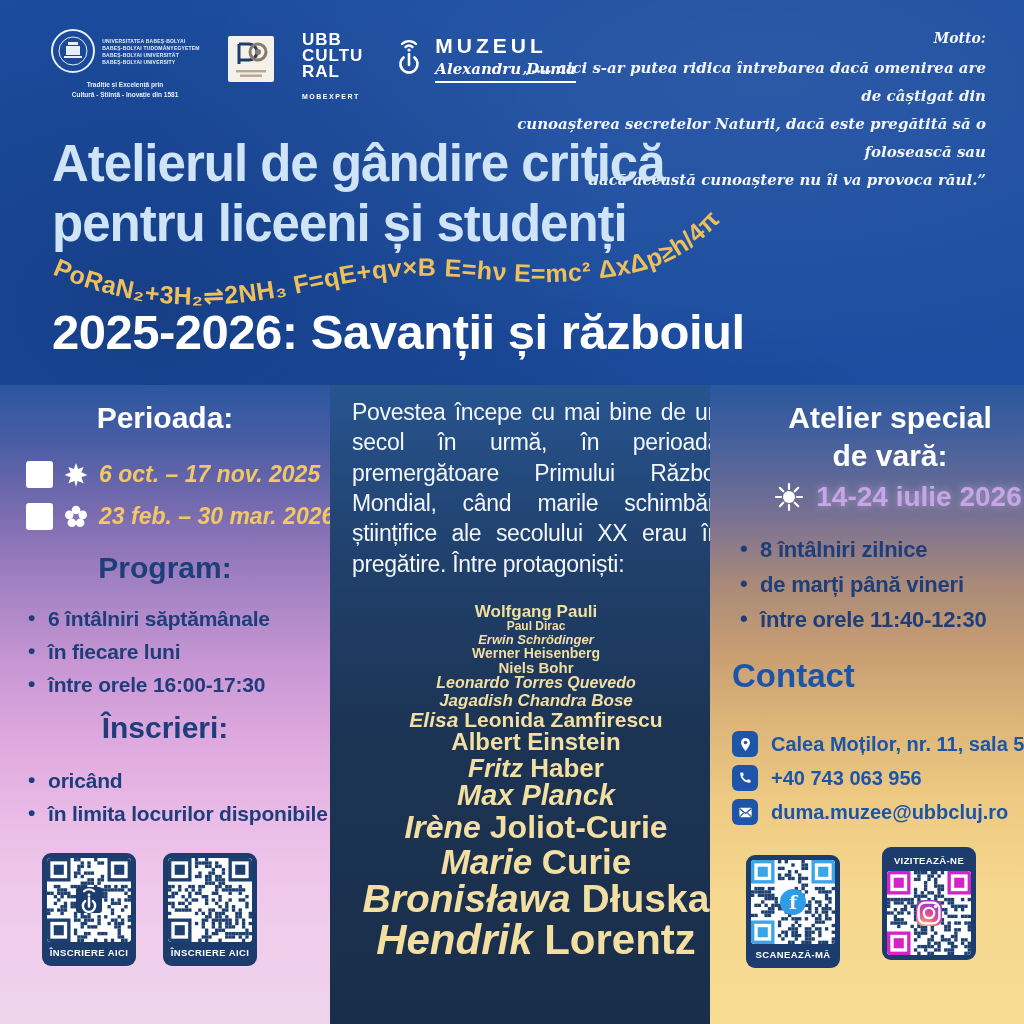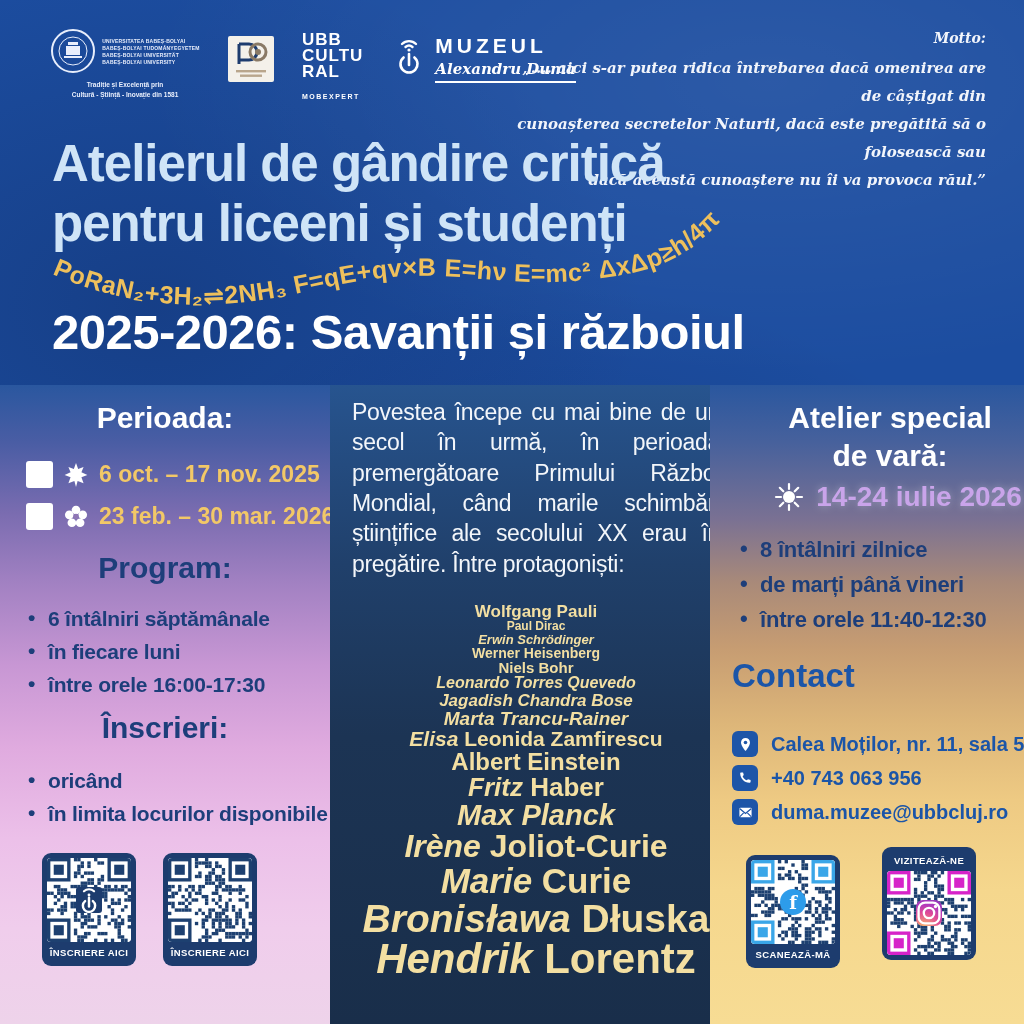--- a/index.html
+++ b/index.html
@@ -37,21 +37,21 @@
   .col-left{left:0;width:330px;
     background:linear-gradient(180deg,#2a579f 0%,#4a5da4 9%,#7a6cb0 20%,#a281c2 31%,#c897d4 44%,#e0abdf 57%,#ecc0e9 71%,#f0cdec 85%,#eed3ea 100%);}
   .col-mid{left:330px;width:412px;
     background:linear-gradient(180deg,#27548f 0%,#20406b 28%,#1c3454 55%,#192e4a 100%);}
   .col-right{left:710px;width:360px;
     background:linear-gradient(180deg,#2a579f 0%,#47619c 9%,#7a7193 21%,#a98a79 31%,#c69c72 41%,#ddb679 53%,#eeca83 65%,#f5d78d 79%,#f7dc94 100%);}
   .h-white{color:#fff;font-size:30px;font-weight:bold;text-align:center;}
   .h-blue{color:#1d3e7a;font-size:30px;font-weight:bold;text-align:center;}
   .period-row{position:absolute;left:26px;display:flex;align-items:center;gap:10px;}
   .chk{width:27px;height:27px;background:#fff;border-radius:3px;flex:0 0 auto;}
-  .period-text{color:#f2c867;font-size:23px;font-weight:bold;white-space:nowrap;}
+  .period-text{color:#f2c867;font-size:23px;font-weight:bold;white-space:nowrap;font-style:italic;}
   ul.blist{list-style:none;margin:0;padding:0;color:#1d3e7a;font-weight:bold;}
   ul.blist li{position:relative;padding-left:22px;margin-bottom:9px;letter-spacing:-.2px;}
   ul.blist li:before{content:"•";position:absolute;left:2px;top:-1px;}
   .left-list{position:absolute;left:26px;font-size:21px;}
   .right-list{position:absolute;left:28px;font-size:22px;}
   .intro{position:absolute;left:22px;right:22px;top:12px;color:#f3f6fa;font-size:23px;line-height:1.32;
     text-align:justify;text-align-last:left;letter-spacing:-.3px;font-weight:500;}
   .scientists{position:absolute;left:0;right:0;top:218px;text-align:center;color:#f3dfa2;font-weight:bold;line-height:1.02;}
   .sci{white-space:nowrap;}
   .sci .it{font-style:italic;}
@@ -599,21 +599,20 @@
   <div class="col col-mid">
     <div class="intro">Povestea începe cu mai bine de un secol în urmă, în perioada premergătoare Primului Război Mondial, când marile schimbări științifice ale secolului XX erau în pregătire. Între protagoniști:</div>
     <div class="scientists">
         <div class="sci" style="font-size: 17px;"><span>Wolfgang Pauli</span></div>
         <div class="sci" style="font-size: 12px;"><span>Paul Dirac</span></div>
         <div class="sci" style="font-size: 13px;"><span class="it">Erwin Schrödinger</span></div>
         <div class="sci" style="font-size: 14px;"><span>Werner Heisenberg</span></div>
         <div class="sci" style="font-size: 15px;"><span>Niels Bohr</span></div>
         <div class="sci" style="font-size: 16px;"><span class="it">Leonardo Torres Quevedo</span></div>
         <div class="sci" style="font-size: 17px;"><span class="it">Jagadish Chandra Bose</span></div>
-        <div class="sci" style="font-size: 19px;"><span class="it">Marta Trancu-Rainer</span></div>
         <div class="sci" style="font-size: 21px;"><span class="it">Elisa </span><span>Leonida Zamfirescu</span></div>
         <div class="sci" style="font-size: 24px;"><span>Albert Einstein</span></div>
         <div class="sci" style="font-size: 26px;"><span class="it">Fritz </span><span>Haber</span></div>
         <div class="sci" style="font-size: 29px;"><span class="it">Max Planck</span></div>
         <div class="sci" style="font-size: 32px;"><span class="it">Irène </span><span>Joliot-Curie</span></div>
         <div class="sci" style="font-size: 35px;"><span class="it">Marie </span><span>Curie</span></div>
         <div class="sci" style="font-size: 39px;"><span class="it">Bronisława </span><span>Dłuska</span></div>
         <div class="sci" style="font-size: 42px;"><span class="it">Hendrik </span><span>Lorentz</span></div>
       </div>
   </div>

